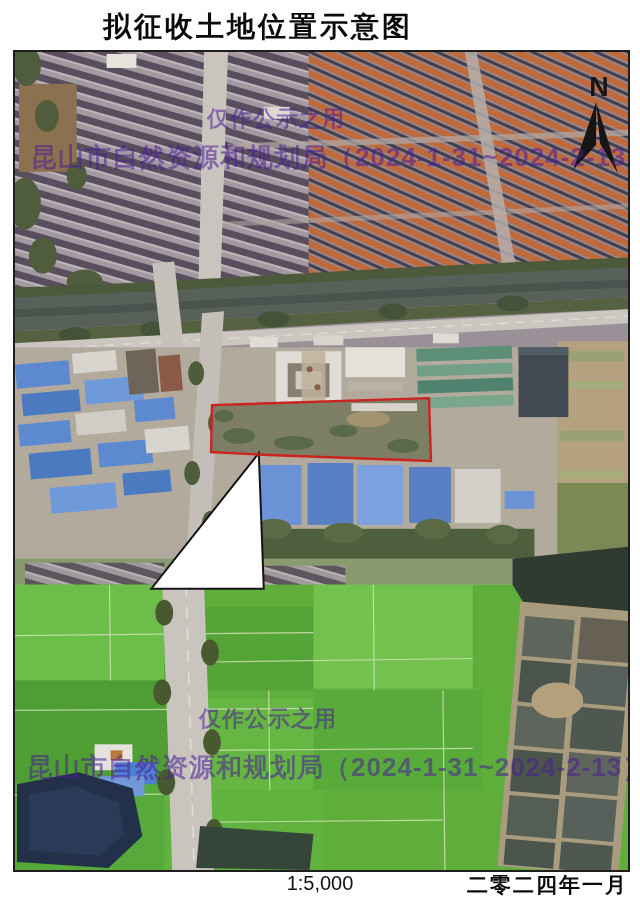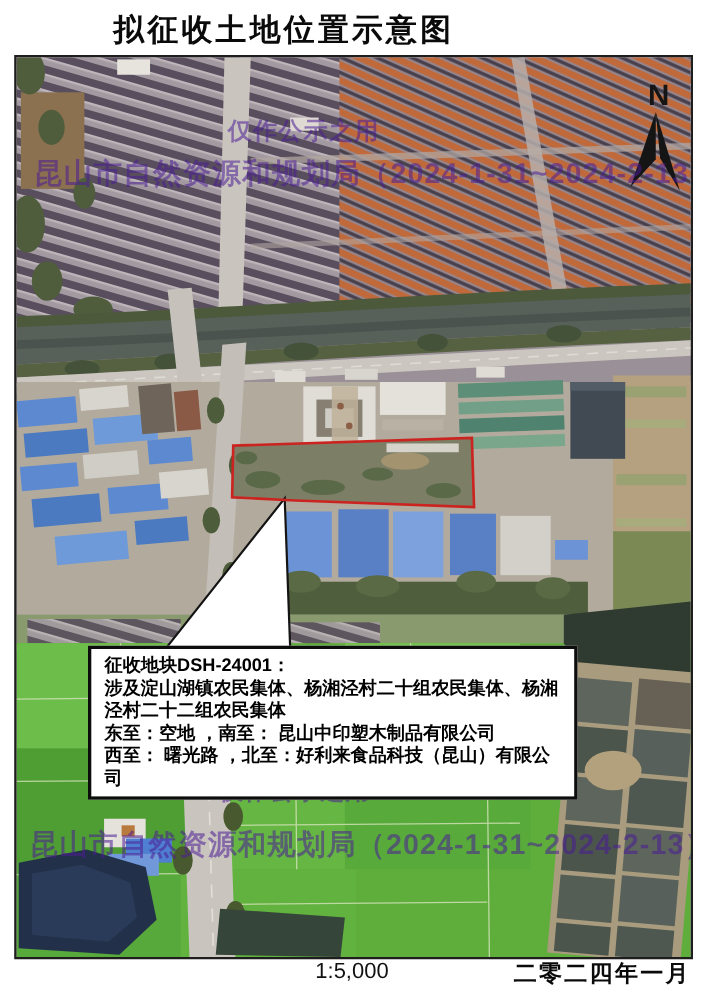--- a/index.html
+++ b/index.html
@@ -232,23 +232,16 @@
       <polygon points="584,50 561,118 584,93" fill="#151515"></polygon>
       <polygon points="584,50 606,122 588,92" fill="#151515"></polygon>
     </g>
   </svg>
 
   <div class="wm wm1a">仅作公示之用</div>
   <div class="wm wm1b">昆山市自然资源和规划局（2024-1-31~2024-2-13）</div>
   <div class="wm wm2a">仅作公示之用</div>
   <div class="wm wm2b">昆山市自然资源和规划局（2024-1-31~2024-2-13）</div>
 
-  <div class="callout">
-    <div>征收地块DSH-24001：</div>
-    <div>涉及淀山湖镇农民集体、杨湘泾村二十组农民集体、杨湘</div>
-    <div>泾村二十二组农民集体</div>
-    <div>东至：空地 ，南至： 昆山中印塑木制品有限公司</div>
-    <div>西至： 曙光路 ，北至：好利来食品科技（昆山）有限公司</div>
-  </div>
 </div>
 
 <div class="footer-scale">1:5,000</div>
 <div class="footer-date">二零二四年一月</div>
 
 </body></html>

